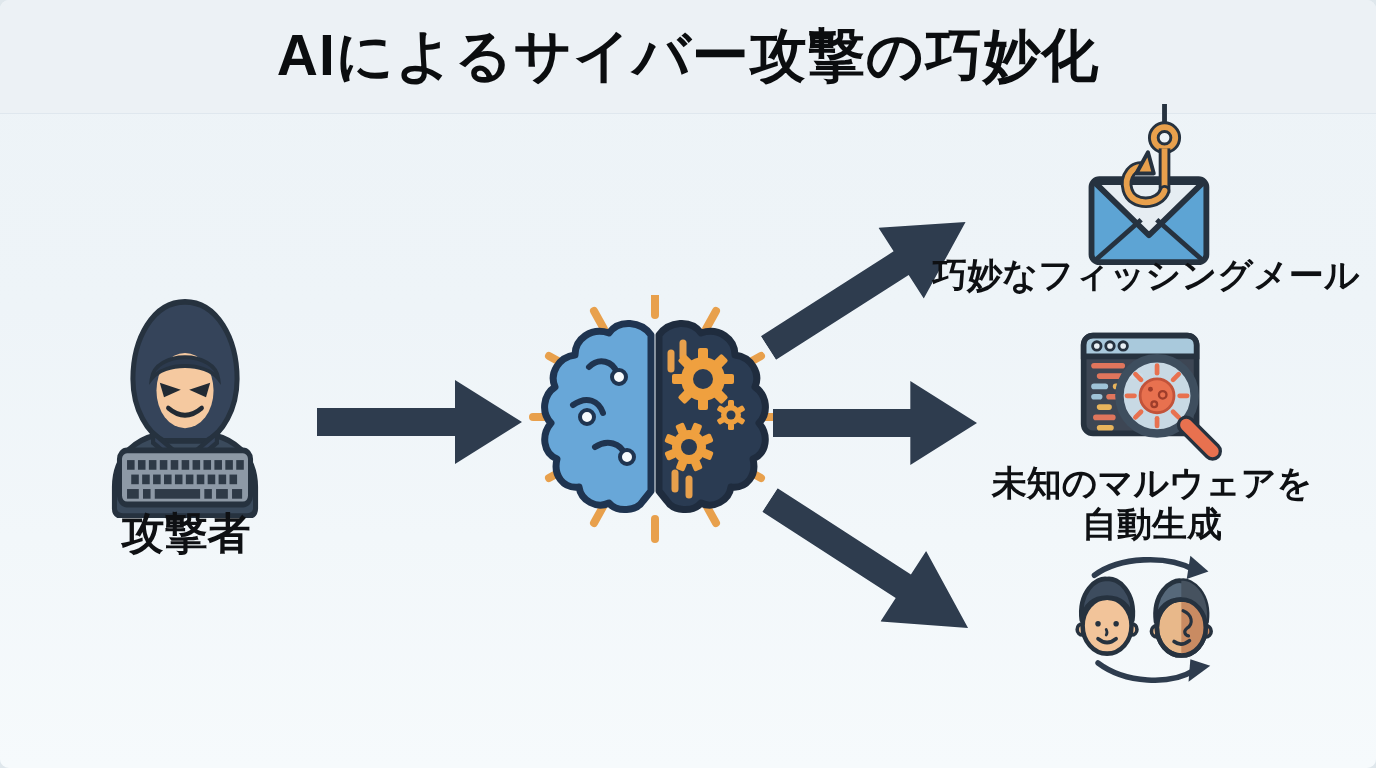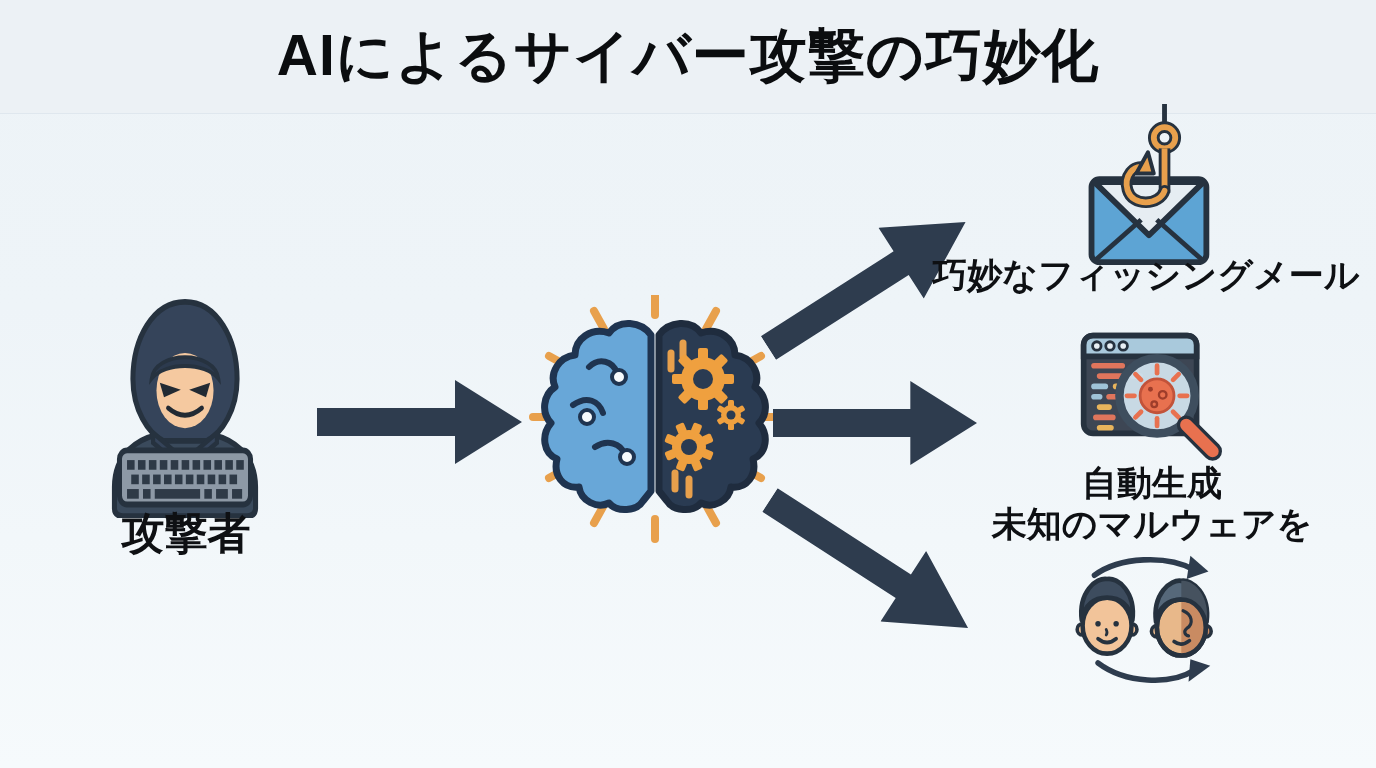--- a/index.html
+++ b/index.html
@@ -1,20 +1,21 @@
 <!DOCTYPE html>
 <html><head>
 <meta charset="utf-8">
 <style>
   html,body{margin:0;padding:0;background:#dfe7ec;}
   #canvas{
     position:relative;width:1376px;height:768px;overflow:hidden;
     background:linear-gradient(180deg,#edf3f7 0%,#eef4f8 40%,#f6fafc 100%);
     font-family:"Liberation Sans","DejaVu Sans",sans-serif;
     color:#101214;
+    border-radius:9px;
   }
   .title-band{
     position:absolute;left:0;top:0;width:1376px;height:113px;
     background:#ecf1f5;border-bottom:1px solid #dfe7ee;
     display:flex;align-items:center;justify-content:center;
   }
   .title-band h1{
     margin:0;font-size:57px;font-weight:800;letter-spacing:1px;color:#0b0d0f;
   }
   .abs{position:absolute;}
@@ -277,22 +278,22 @@
     </g>
     <circle cx="84" cy="70" r="18" fill="#E8714F" stroke="#C2533A" stroke-width="3"></circle>
     <circle cx="77" cy="63" r="2.6" fill="#9E3D2A"></circle>
     <circle cx="90" cy="69" r="4" fill="none" stroke="#9E3D2A" stroke-width="2.5"></circle>
     <circle cx="81" cy="79" r="3" fill="none" stroke="#9E3D2A" stroke-width="2.5"></circle>
 
     <line x1="115" y1="101" x2="143" y2="129" stroke="#26323F" stroke-width="20" stroke-linecap="round"></line>
     <line x1="115" y1="101" x2="143" y2="129" stroke="#E8714F" stroke-width="13" stroke-linecap="round"></line>
   </svg>
   <div class="node-label label-md" style="left:1152px;top:462px;">
+    <div>未知のマルウェアを</div>
     <div>自動生成</div>
-    <div>未知のマルウェアを</div>
   </div>
 
   <svg class="abs" style="left:1060px;top:551px;" width="172" height="140" viewBox="0 0 190 150" preserveAspectRatio="none">
 
     <path d="M38,26 C66,6 118,4 148,20" fill="none" stroke="#2E3C4E" stroke-width="6" stroke-linecap="round"></path>
     <polygon points="144,5 164,22 140,30" fill="#2E3C4E"></polygon>
     <path d="M42,120 C72,142 122,144 148,128" fill="none" stroke="#2E3C4E" stroke-width="6" stroke-linecap="round"></path>
     <polygon points="144,116 166,123 142,140" fill="#2E3C4E"></polygon>
 
     <circle cx="25" cy="84" r="6" fill="#F2C49A" stroke="#26323F" stroke-width="4"></circle>

